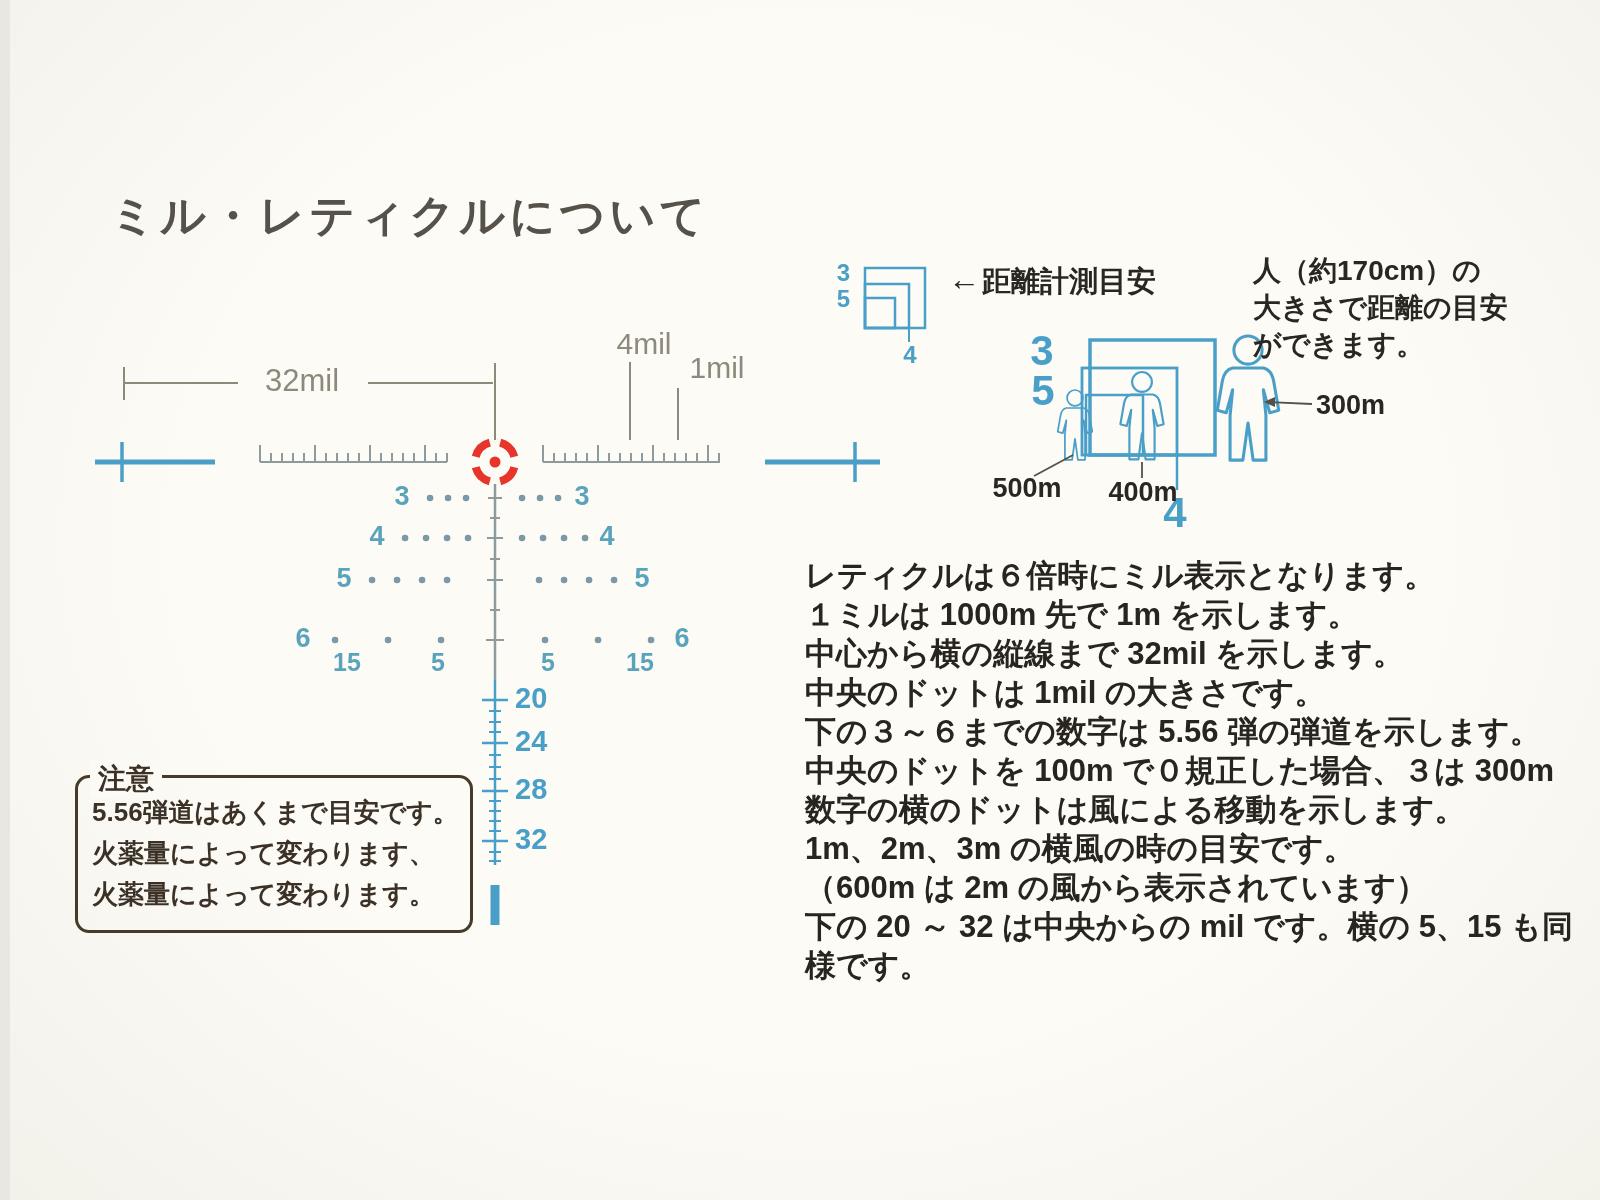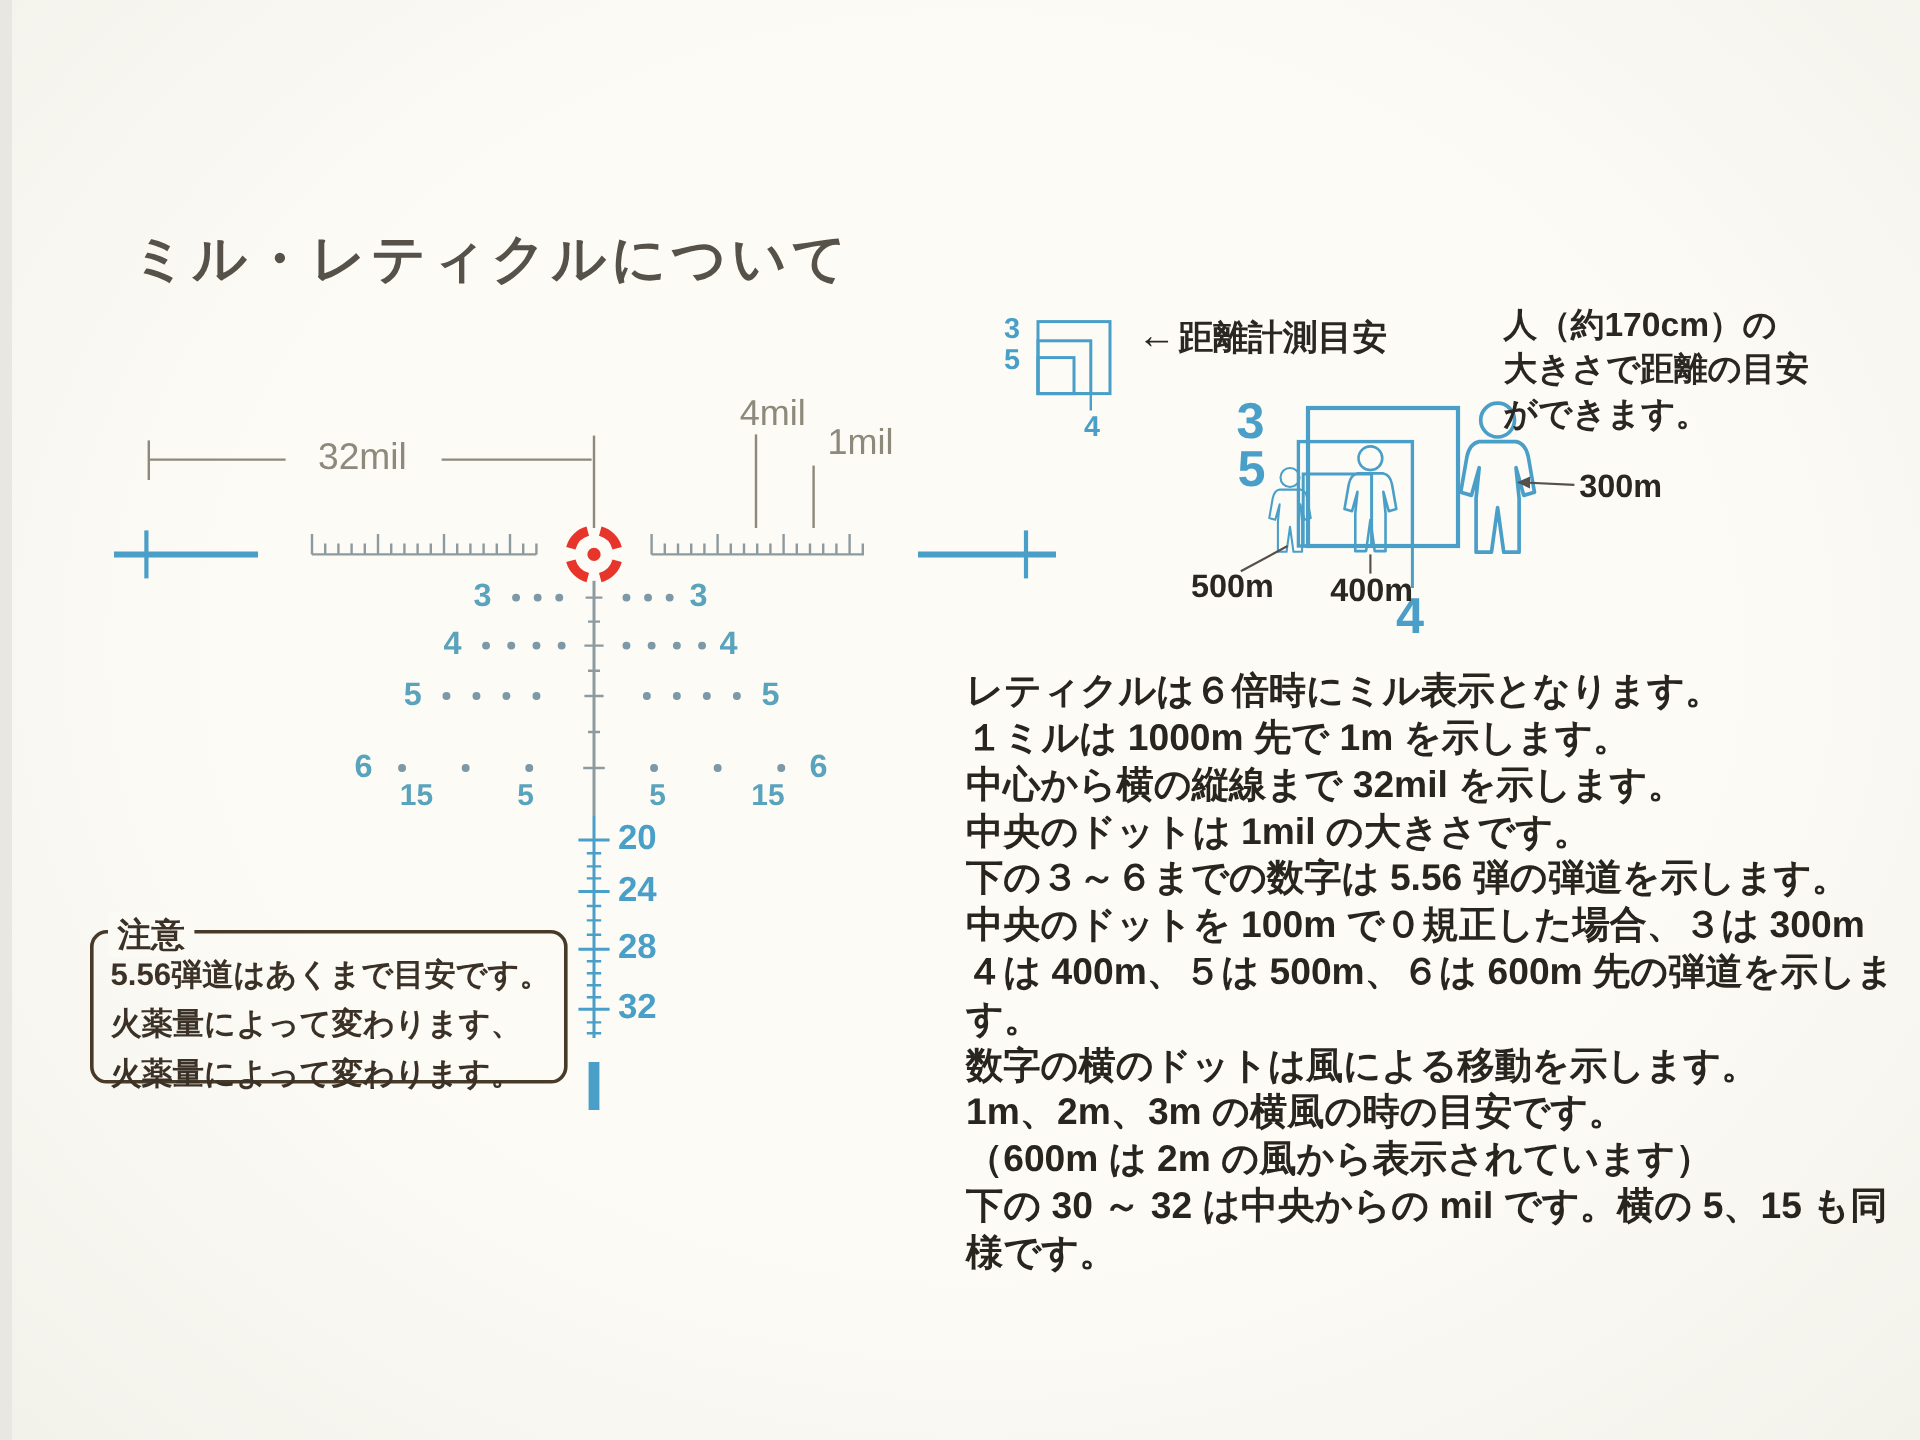--- a/index.html
+++ b/index.html
@@ -29,21 +29,21 @@
     position:absolute;left:1243px;top:252px;width:295px;
     text-align:left;font-size:28px;font-weight:700;line-height:37px;
     color:#2a2723;
   }
   .desc{
     position:absolute;left:795px;top:556px;width:775px;
     font-size:31px;font-weight:700;line-height:39px;
     color:#28251f;
   }
   .caution{
-    position:absolute;left:65px;top:775px;width:398px;height:128px;
+    position:absolute;left:65px;top:775px;width:398px;height:158px;
     border:3px solid #473a28;border-radius:14px;
     box-sizing:border-box;
   }
   .caution-label{
     position:absolute;top:-18px;left:12px;
     background:#fbfaf5;padding:0 8px;
     font-size:28px;font-weight:700;color:#3b3126;
   }
   .caution-text{
     padding:14px 0 0 14px;
@@ -198,25 +198,24 @@
     <div>ができます。</div>
   </div>
 
   <div class="desc">
     <div>レティクルは６倍時にミル表示となります。</div>
     <div>１ミルは 1000m 先で 1m を示します。</div>
     <div>中心から横の縦線まで 32mil を示します。</div>
     <div>中央のドットは 1mil の大きさです。</div>
     <div>下の３～６までの数字は 5.56 弾の弾道を示します。</div>
     <div>中央のドットを 100m で０規正した場合、３は 300m</div>
-    <div>４は 400m、５は 500m、６は 600m 先の弾道を示します。</div>
     <div>数字の横のドットは風による移動を示します。</div>
     <div>1m、2m、3m の横風の時の目安です。</div>
     <div>（600m は 2m の風から表示されています）</div>
-    <div>下の 30 ～ 32 は中央からの mil です。横の 5、15 も同様です。</div>
+    <div>下の 20 ～ 32 は中央からの mil です。横の 5、15 も同様です。</div>
   </div>
 
   <div class="caution">
     <span class="caution-label">注意</span>
     <div class="caution-text">
       <div>5.56弾道はあくまで目安です。</div>
       <div>火薬量によって変わります、</div>
       <div>火薬量によって変わります。</div>
     </div>
   </div>

